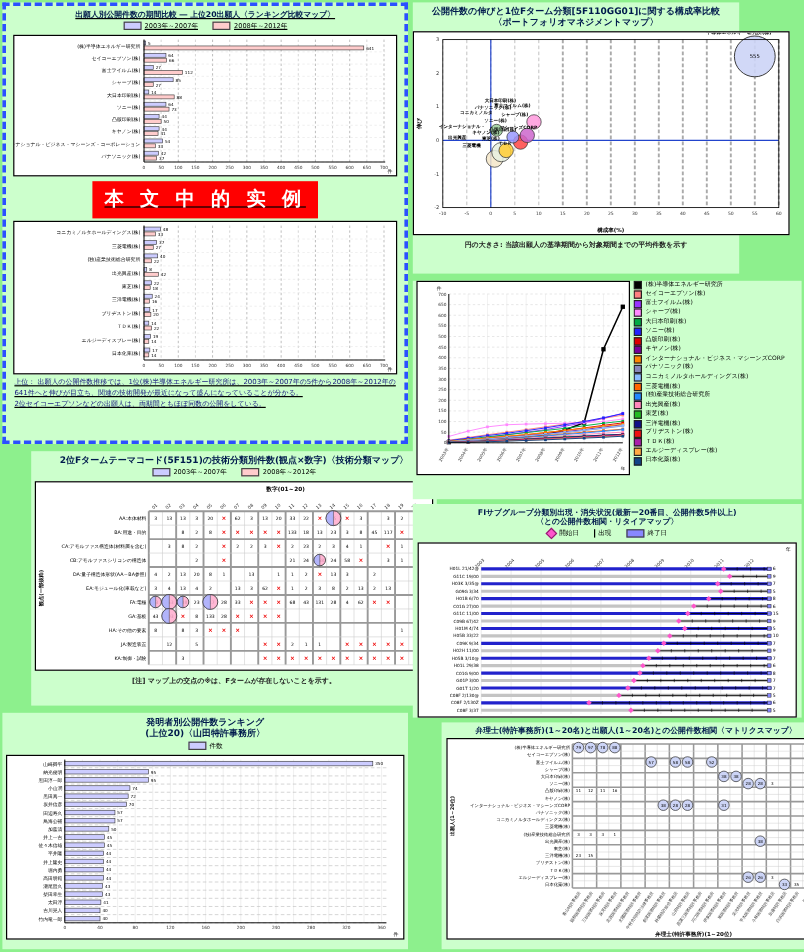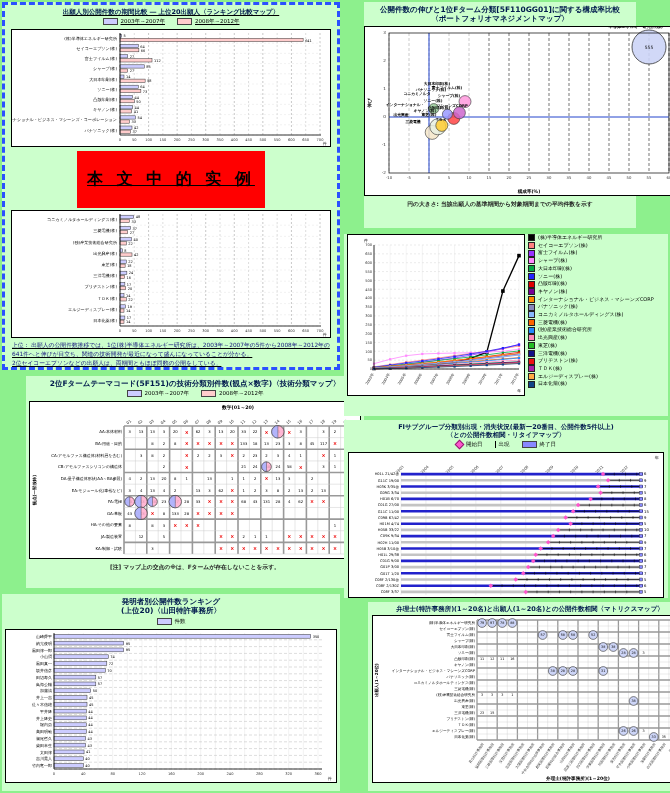--- a/index.html
+++ b/index.html
@@ -2,32 +2,32 @@
 <html><head>
 <meta charset="utf-8">
 <style>
   html,body{margin:0;padding:0;}
   body{width:670px;height:793px;background:#8df08d;position:relative;overflow:hidden;
        font-family:"DejaVu Sans",sans-serif;color:#000;}
   .panel{position:absolute;background:#ccffcc;}
   .p1{left:2px;top:2px;width:332px;height:362px;border:3px dashed #2b50ff;text-decoration:underline;}
   .p2{left:2px;top:376px;width:338px;height:212px;margin-left:24px;}
   .p3{left:2px;top:594px;width:338px;height:197px;}
-  .p4{left:364px;top:2px;width:272px;height:226px;}
+  .p4{left:344px;top:2px;width:272px;height:226px;}
   .p5{left:344px;top:234px;width:324px;height:182px;}
   .p6{left:344px;top:420px;width:324px;height:178px;}
   .p7{left:344px;top:602px;width:324px;height:189px;margin-left:24px;}
   .ttl{font-size:6.5px;font-weight:bold;text-align:center;color:#001a4d;padding-top:3px;line-height:1.25;}
   .ttl2{font-size:7.5px;}
   .legend{display:flex;justify-content:center;gap:12px;font-size:5.5px;align-items:center;padding:2px 0;}
   .legend .li{display:flex;align-items:center;gap:3px;}
   .sw{width:13px;height:5px;border:1px solid #444;display:inline-block;}
   .plotbox{background:#fff;border:1px solid #000;margin:2px auto 0;position:relative;overflow:hidden;}
-  .banner{background:#ff0000;color:#000000;font-weight:bold;font-size:16px;letter-spacing:4px;
-          width:max-content;padding:18px 10px;margin:4px auto 2px;font-family:"DejaVu Sans",sans-serif;}
+  .banner{background:#ff0000;color:#ffffff;font-weight:bold;font-size:16px;letter-spacing:4px;
+          width:max-content;padding:5px 10px;margin:4px auto 2px;font-family:"DejaVu Sans",sans-serif;}
   .notes{font-size:5.8px;color:#14147d;padding:3px 7px 0;line-height:1.5;}
   .cap{font-size:5.8px;font-weight:bold;text-align:center;color:#222;padding-top:4px;}
   .row5{display:flex;gap:3px;padding:0 3px;}
   .tslegend{font-size:5px;line-height:7.7px;white-space:nowrap;overflow:hidden;flex:1;}
   .tslegend .li{display:flex;align-items:center;gap:3px;}
   .mk{width:5px;height:5px;display:inline-block;border:1px solid #222;flex:0 0 auto;}
   svg text{font-family:"DejaVu Sans",sans-serif;}
 </style>
 </head>
 <body>

